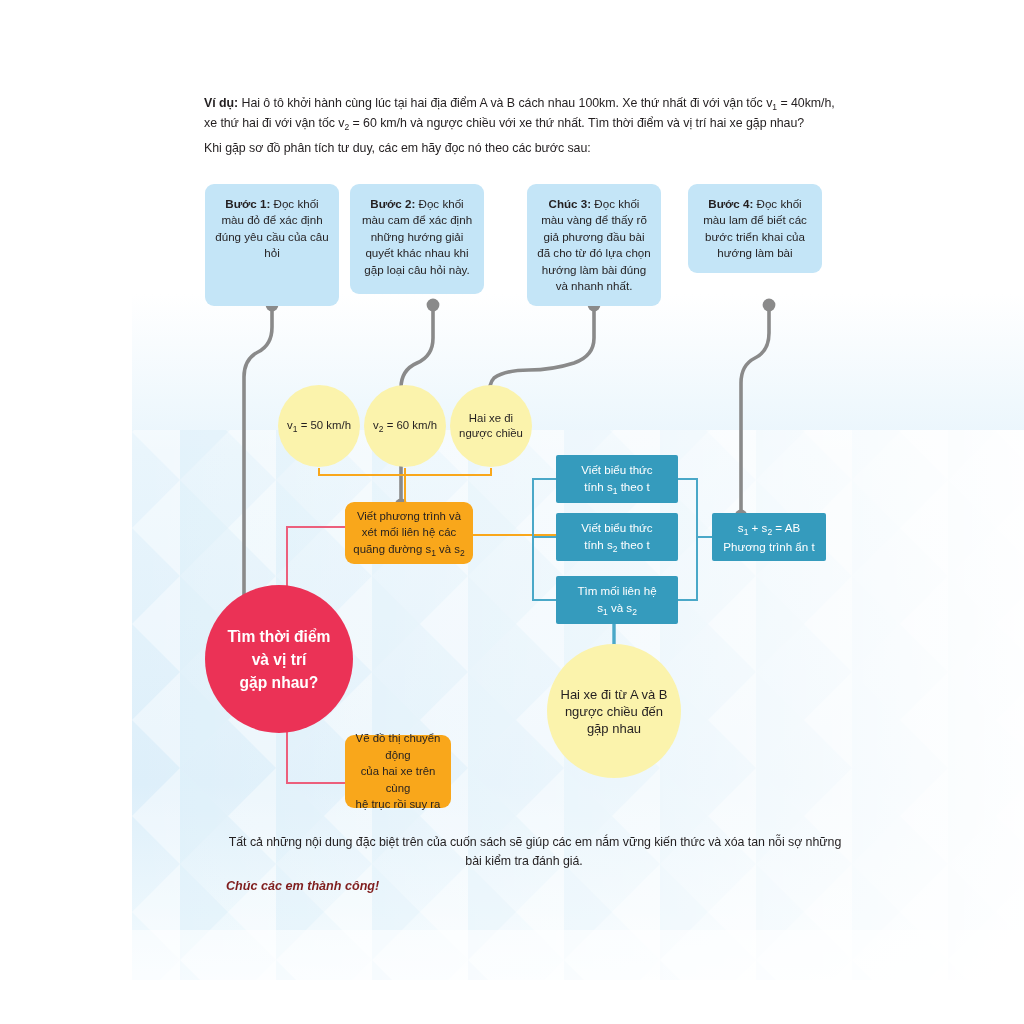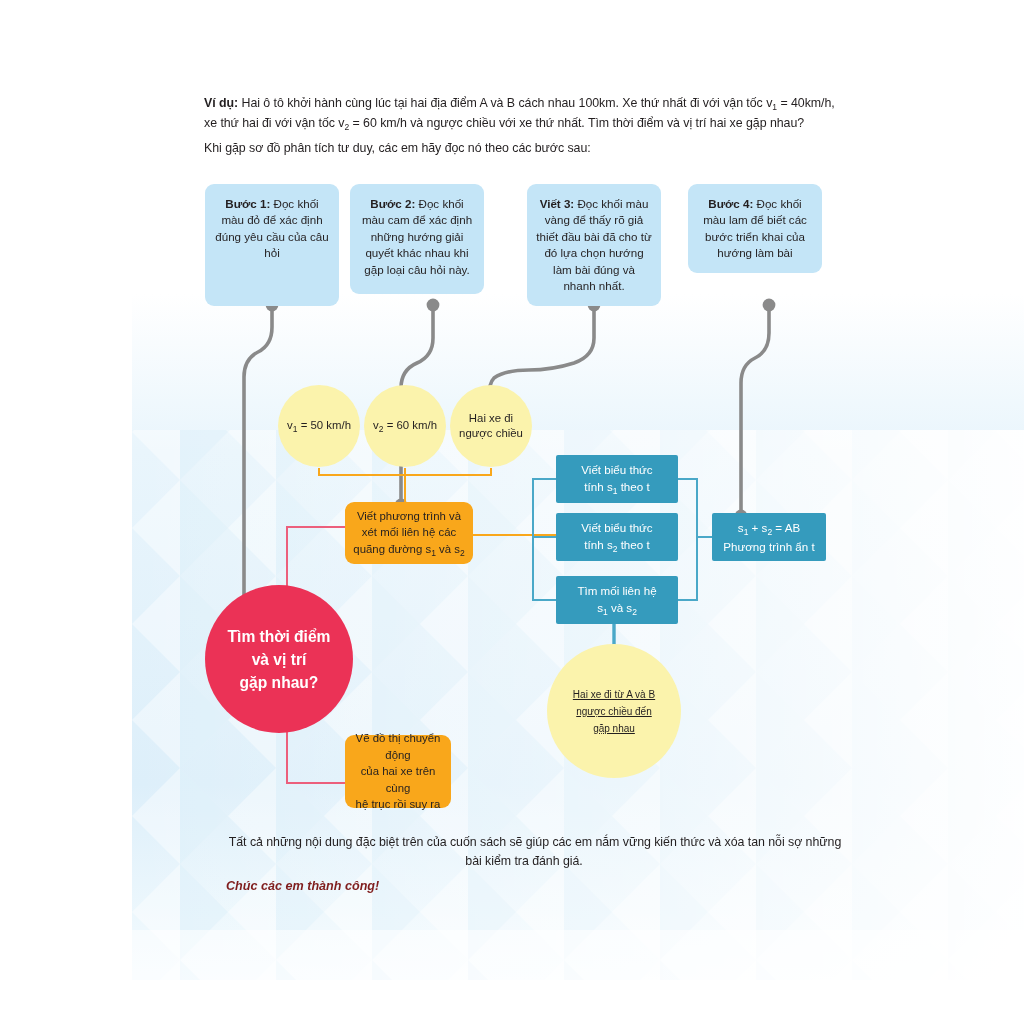--- a/index.html
+++ b/index.html
@@ -52,21 +52,21 @@
 
   
   .ycircle{
     position:absolute;border-radius:50%;background:#fbf3ac;
     display:flex;align-items:center;justify-content:center;text-align:center;
     color:#231f20;font-size:11.4px;line-height:15.4px;box-sizing:border-box;
   }
   #c-v1{left:278px;top:385px;width:82px;height:82px;}
   #c-v2{left:364px;top:385px;width:82px;height:82px;}
   #c-nc{left:450px;top:385px;width:82px;height:82px;}
-  #c-meet{left:547px;top:644px;width:134px;height:134px;font-size:10px;line-height:17px;text-decoration:underline;}
+  #c-meet{left:547px;top:644px;width:134px;height:134px;font-size:13px;line-height:17px;}
 
   
   #red-circle{
     position:absolute;left:205px;top:585px;width:148px;height:148px;
     border-radius:50%;background:#eb3256;
     display:flex;align-items:center;justify-content:center;text-align:center;
     color:#ffffff;font-size:15.6px;line-height:23px;font-weight:bold;
   }
 
   
@@ -169,21 +169,21 @@
     </g>
   </svg>
 
   <div class="step" id="step1">
     <b>Bước 1:</b><span> Đọc khối màu đỏ để xác định đúng yêu cầu của câu hỏi</span>
   </div>
   <div class="step" id="step2">
     <b>Bước 2:</b><span> Đọc khối màu cam để xác định những hướng giải quyết khác nhau khi gặp loại câu hỏi này.</span>
   </div>
   <div class="step" id="step3">
-    <b>Viết 3:</b><span> Đọc khối màu vàng để thấy rõ giả thiết đầu bài đã cho từ đó lựa chọn hướng làm bài đúng và nhanh nhất.</span>
+    <b>Chúc 3:</b><span> Đọc khối màu vàng để thấy rõ giả phương đầu bài đã cho từ đó lựa chọn hướng làm bài đúng và nhanh nhất.</span>
   </div>
   <div class="step" id="step4">
     <b>Bước 4:</b><span> Đọc khối màu lam để biết các bước triển khai của hướng làm bài</span>
   </div>
 
   <div class="ycircle" id="c-v1">
     <div><span>v</span><sub>1</sub><span> = 50 km/h</span></div>
   </div>
 
   <div class="ycircle" id="c-v2">

